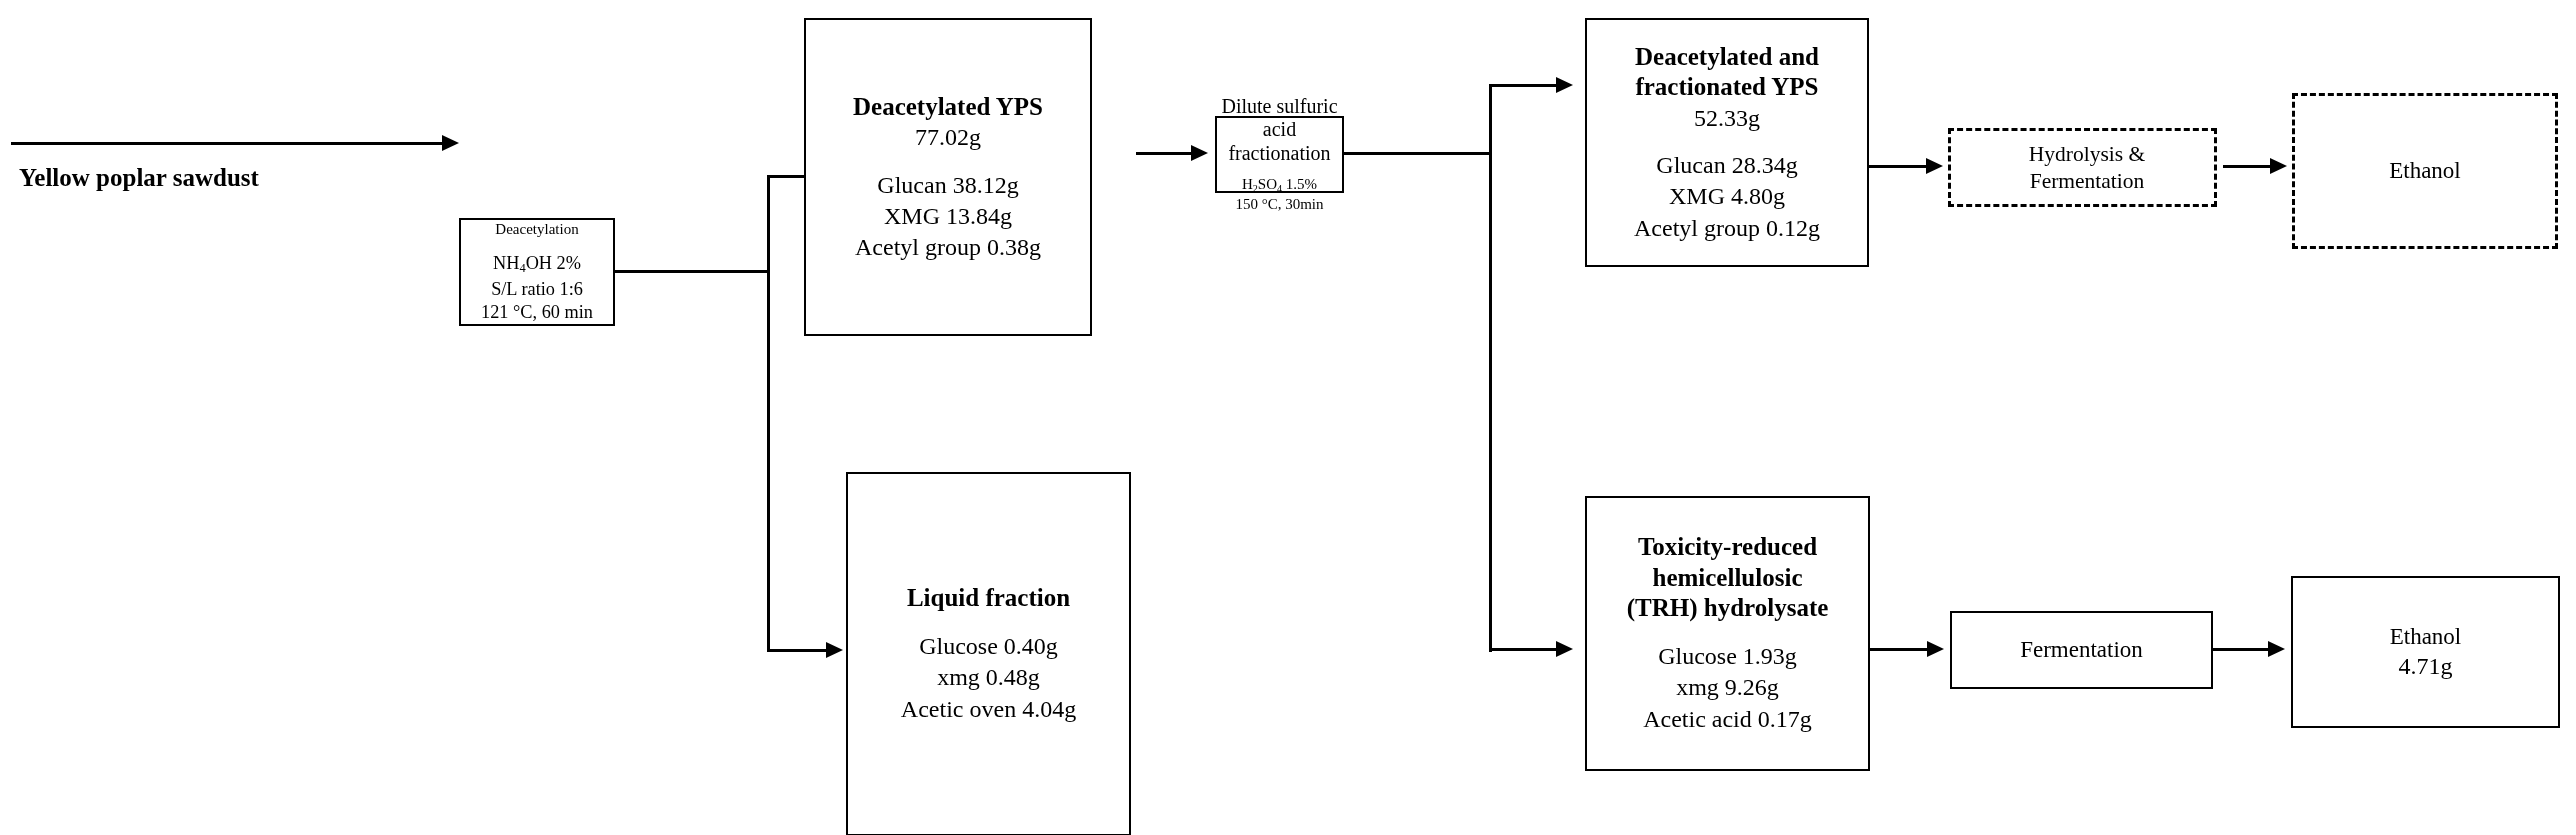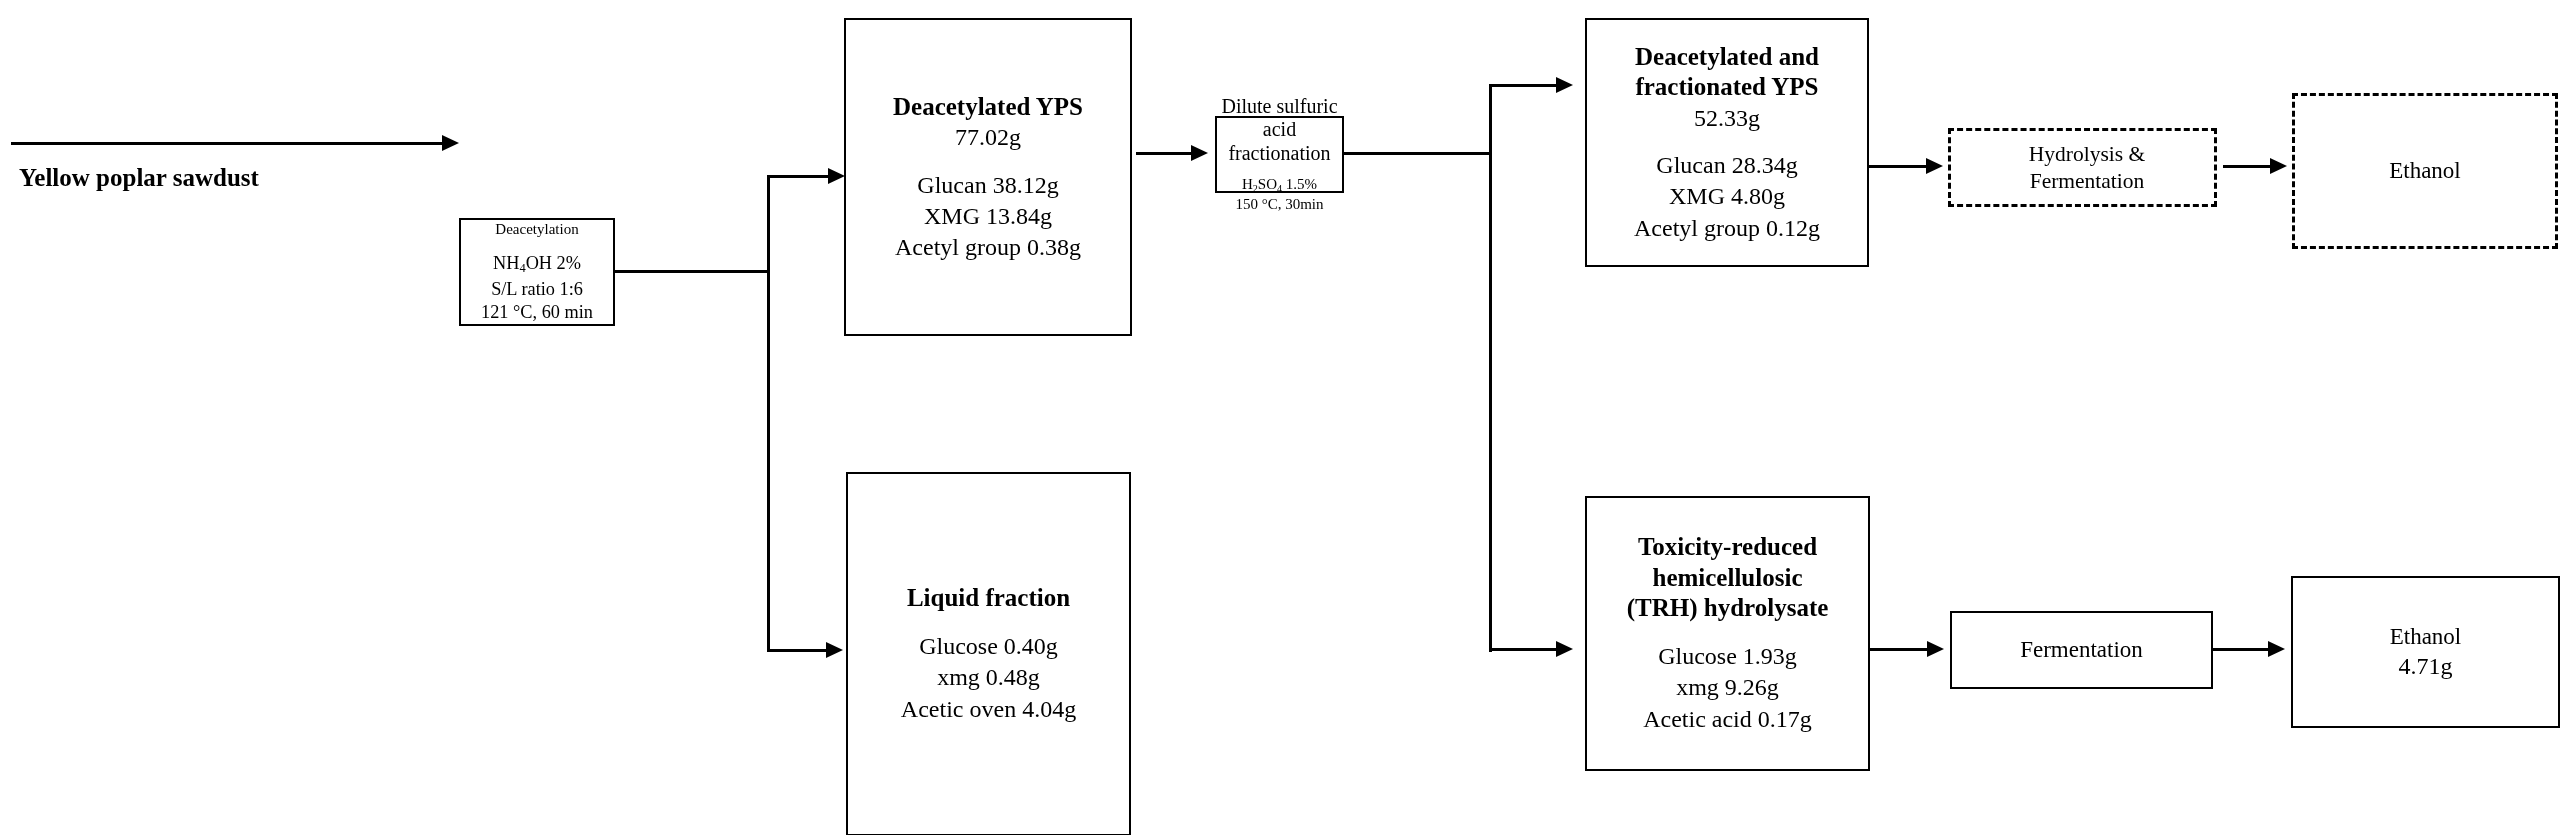--- a/index.html
+++ b/index.html
@@ -118,21 +118,21 @@
 
   <div class="hline" style="left:614px; top:270px; width:156px;"></div>
   <div class="vline" style="left:767px; top:175px; height:477px;"></div>
 
   <div class="hline" style="left:767px; top:175px; width:65px;"></div>
   <div class="arrow-head" style="left:828px; top:168px;"></div>
 
   <div class="hline" style="left:767px; top:649px; width:64px;"></div>
   <div class="arrow-head" style="left:826px; top:642px;"></div>
 
-  <div class="box" style="left:844px; top:18.3px; width:288px; height:318px;">
+  <div class="box" style="left:804px; top:18.3px; width:288px; height:318px;">
     <div class="title">Deacetylated YPS</div>
     <div class="amount">77.02g</div>
     <div class="lines">
       <div>Glucan 38.12g</div>
       <div>XMG 13.84g</div>
       <div>Acetyl group 0.38g</div>
     </div>
   </div>
 
   <div class="hline" style="left:1136px; top:152px; width:59px;"></div>

